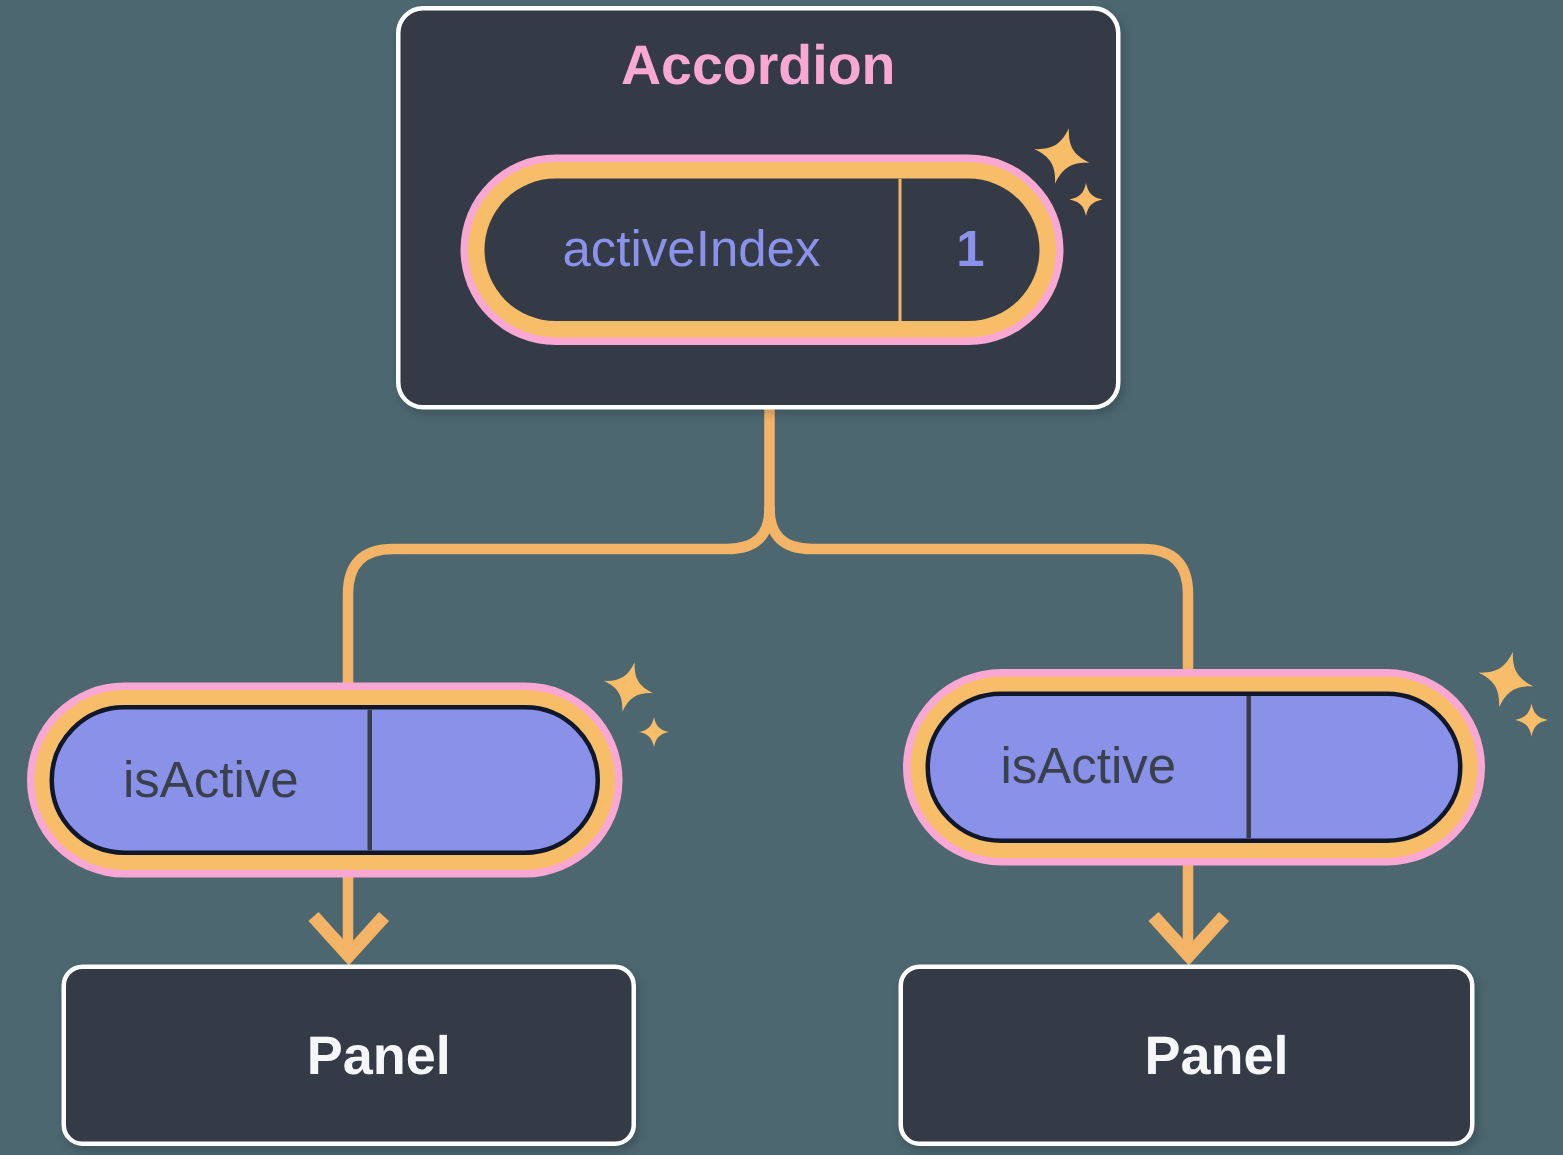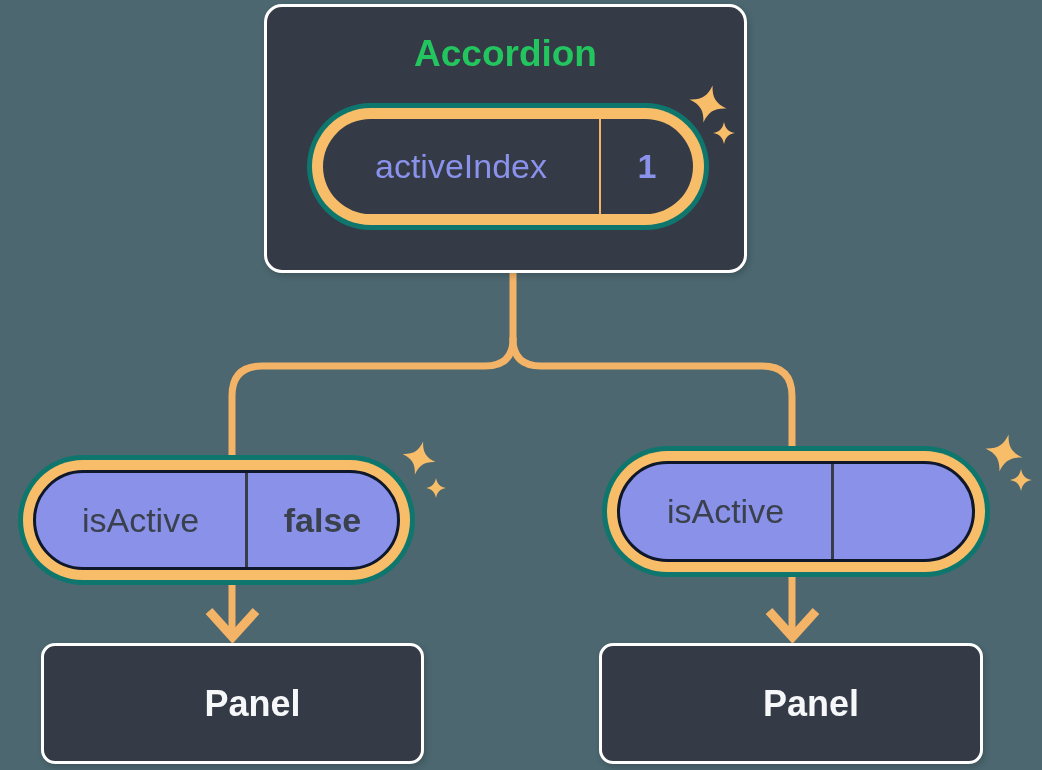--- a/index.html
+++ b/index.html
@@ -10,30 +10,30 @@
   
   .connectors{position:absolute;left:0;top:0;z-index:1;}
 
   
   .card{
     position:absolute;background:#343A46;border:3px solid #FFFFFF;
     box-sizing:border-box;box-shadow:2px 3px 6px rgba(0,0,0,.18);
   }
   .accordion-card{left:264px;top:4px;width:483px;height:269px;border-radius:18px;z-index:2;}
   .card-title{
-    margin-top:26px;text-align:center;font-size:37px;font-weight:600;
-    color:#22c55e;
+    margin-top:16px;text-align:center;font-size:37px;font-weight:600;
+    color:#f9a8d4;
   }
   .panel{border-radius:14px;z-index:2;display:flex;align-items:center;justify-content:center;padding-left:40px;}
   .panel-left{left:41px;top:643px;width:383px;height:121px;}
   .panel-right{left:599px;top:643px;width:384px;height:121px;}
   .panel-label{font-size:36px;font-weight:600;color:#F6F7F9;}
 
   
-  .pill-outer{position:absolute;background:#0f766e;border-radius:999px;z-index:3;}
+  .pill-outer{position:absolute;background:#f9a8d4;border-radius:999px;z-index:3;}
   .pill-ring{position:absolute;inset:5px;background:#F7BD68;border-radius:999px;}
   .pill-body{position:absolute;border-radius:999px;display:flex;align-items:stretch;overflow:hidden;box-sizing:border-box;}
   .cell{display:flex;align-items:center;justify-content:center;font-size:34px;}
 
   
   .state-pill{left:307px;top:103px;width:402px;height:127px;}
   .state-pill .pill-body{inset:16px;background:#343A46;}
   .state-pill .cell-name{width:276px;color:#8A92EC;}
   .state-pill .divider{width:2px;background:#F4B467;}
   .state-pill .cell-value{flex:1;color:#8A92EC;font-weight:700;}
@@ -80,21 +80,20 @@
       <div class="divider"></div>
       <div class="cell cell-value">1</div>
     </div>
   </div>
 
   <div class="pill-outer prop-pill pill-false">
     <div class="pill-ring"></div>
     <div class="pill-body">
       <div class="cell cell-name">isActive</div>
       <div class="divider"></div>
-      <div class="cell cell-value">false</div>
     </div>
   </div>
 
   <div class="pill-outer prop-pill pill-true">
     <div class="pill-ring"></div>
     <div class="pill-body">
       <div class="cell cell-name">isActive</div>
       <div class="divider"></div>
     </div>
   </div>

